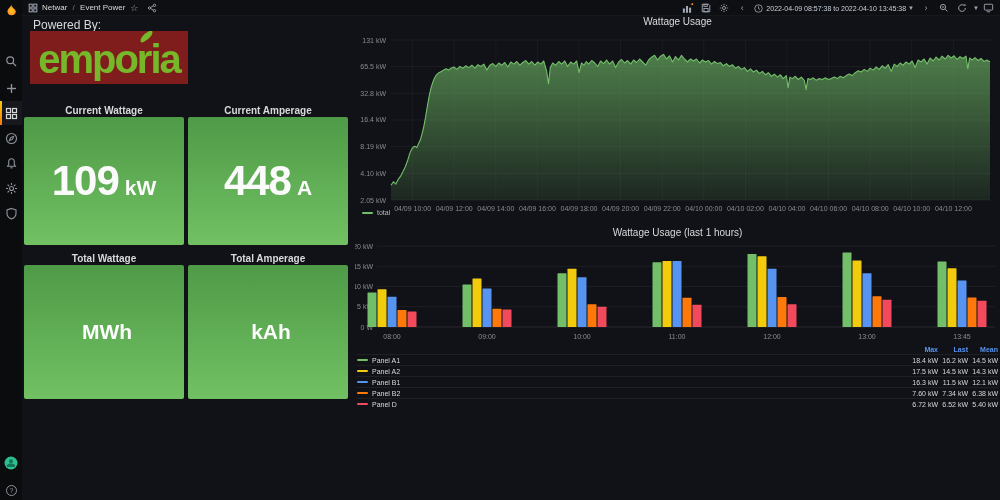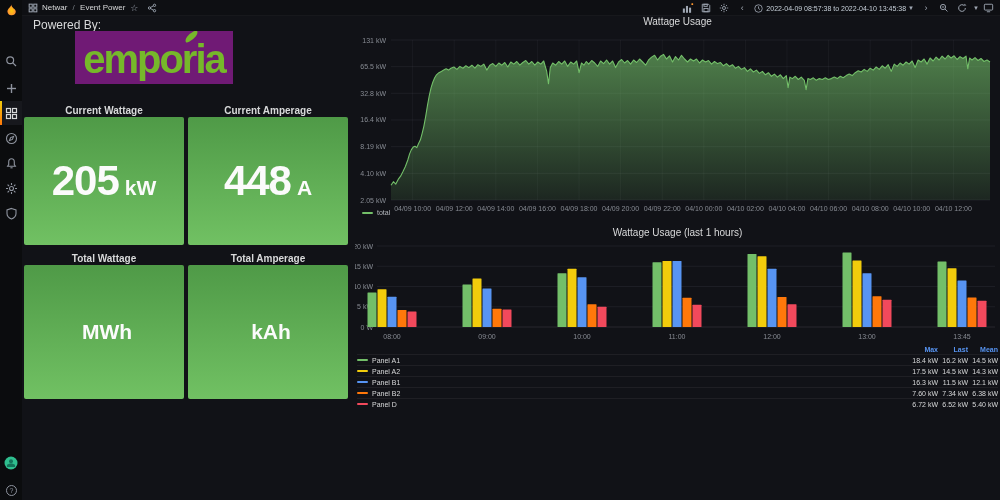--- a/index.html
+++ b/index.html
@@ -18,22 +18,22 @@
   .crumb{font-size:8px;color:#d8d9da;white-space:nowrap;}
   .crumb-sep{color:#7b8087;margin:0 3px;font-size:8px;}
   .tn-ic{display:flex;align-items:center;justify-content:center;height:14px;min-width:14px;
     color:#9fa7b3;cursor:pointer;margin:0 2px;}
   .tn-right{position:absolute;right:3px;top:0;height:16px;display:flex;align-items:center;}
   .tn-time{display:flex;align-items:center;height:12px;padding:0 3px;color:#c7d0d9;font-size:7px;
     white-space:nowrap;cursor:pointer;}
   .tn-caret{font-size:6px;color:#9fa7b3;margin-left:2px;}
   
   #powered-label{position:absolute;left:33px;top:18px;font-size:12px;color:#d8d9da;}
-  #logo-box{position:absolute;left:30px;top:31px;width:158px;height:53px;background:#701a75;
-    display:flex;align-items:center;justify-content:center;overflow:hidden;margin-left:45px;}
+  #logo-box{position:absolute;left:30px;top:31px;width:158px;height:53px;background:#7f1d1d;
+    display:flex;align-items:center;justify-content:center;overflow:hidden;}
   #logo-word{font-size:40px;font-weight:bold;color:#76b82a;letter-spacing:-2px;line-height:1;
     margin-top:2px;position:relative;}
   #logo-leaf{position:absolute;left:109px;top:2px;width:15px;height:7px;background:#76b82a;
     border-radius:80% 20% 80% 20%;transform:rotate(-28deg);}
   
   .stat-title{position:absolute;height:12px;display:flex;align-items:center;justify-content:center;
     font-size:10px;color:#d8d9da;width:160px;cursor:pointer;font-weight:bold;}
   .stat-body{position:absolute;width:160px;border-radius:2px;
     background:linear-gradient(180deg,#4f9a47 0%,#71c163 100%);
     display:flex;align-items:center;justify-content:center;}
@@ -227,21 +227,21 @@
 
 <div id="powered-label">Powered By:</div>
 <div id="logo-box">
   <div id="logo-word">emporia</div>
   <div id="logo-leaf"></div>
 </div>
 
 <div class="stat-title" style="left:24px;top:104px;">Current Wattage</div>
 <div class="stat-body" style="left:24px;top:117px;height:128px;">
   <div class="stat-line">
-      <span class="stat-value">205</span>
+      <span class="stat-value">109</span>
       <span class="stat-unit">kW</span>
     </div>
 </div>
 <div class="stat-title" style="left:188px;top:104px;">Current Amperage</div>
 <div class="stat-body" style="left:188px;top:117px;height:128px;">
   <div class="stat-line">
       <span class="stat-value">448</span>
       <span class="stat-unit">A</span>
     </div>
 </div>

